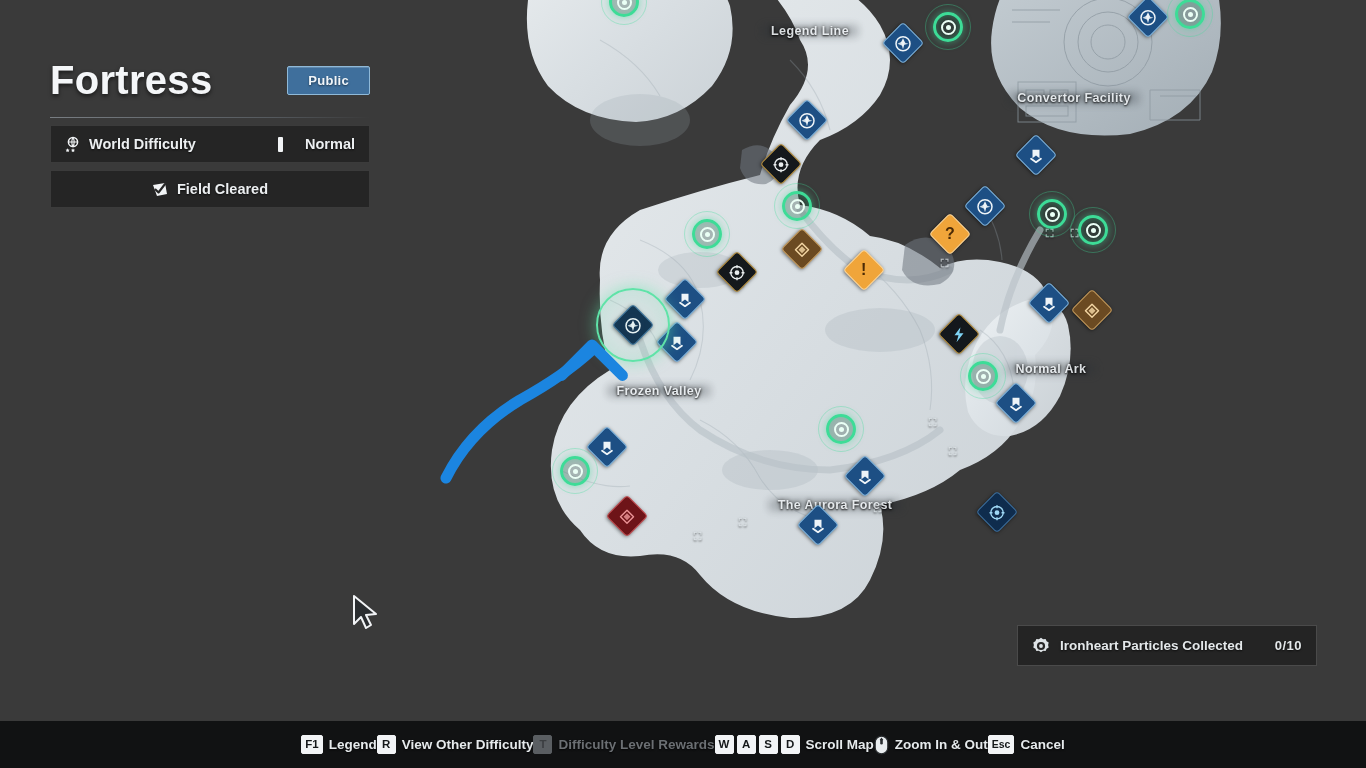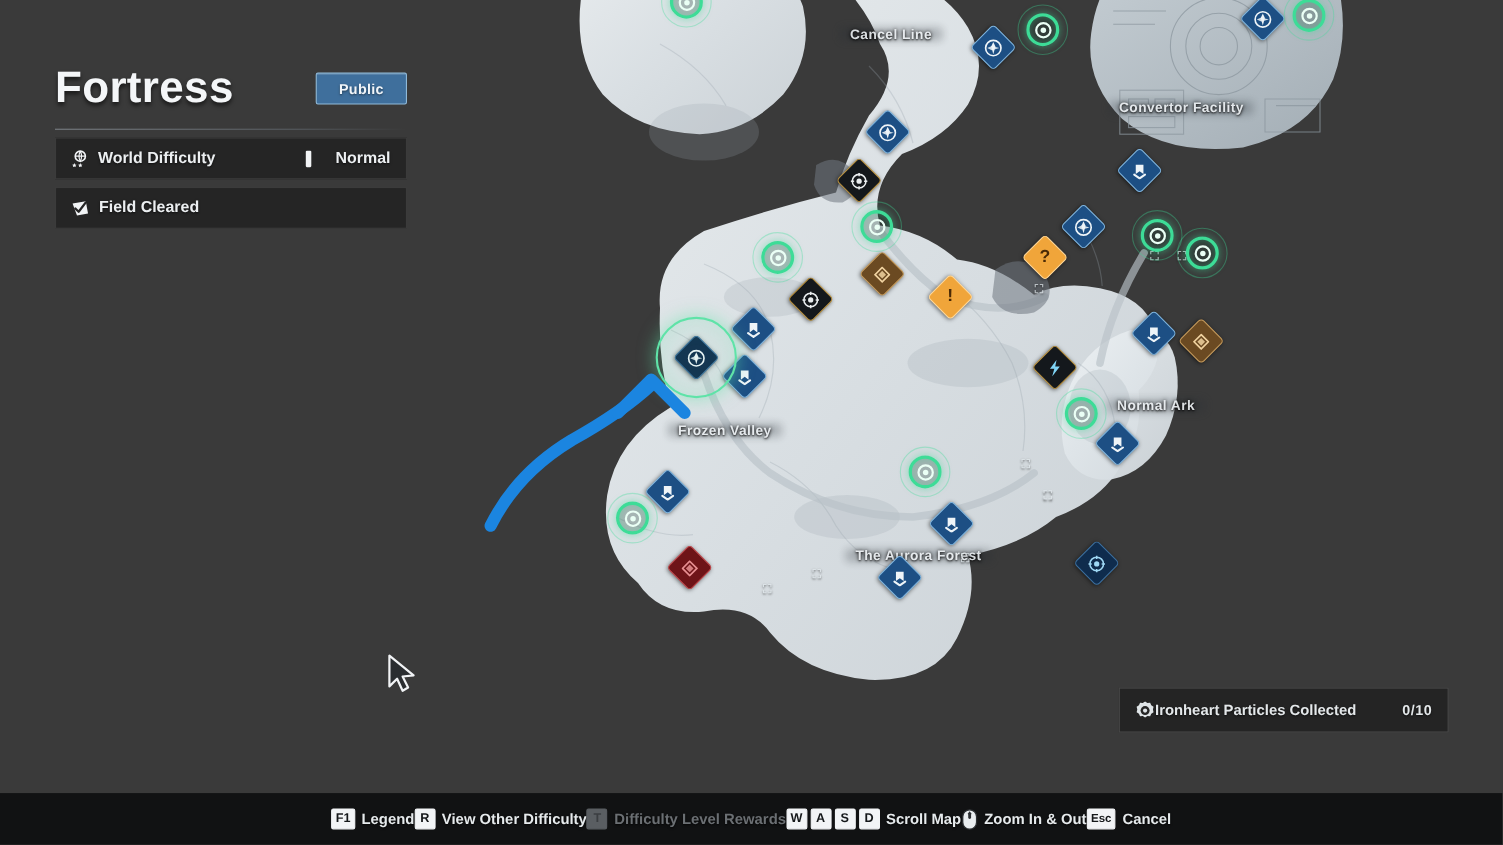--- a/index.html
+++ b/index.html
@@ -84,31 +84,31 @@
   .panel-row {
     margin-top:7px; height:38px; background:#252525;
     border:1px solid #3b3b3b;
     display:flex; align-items:center; padding:0 14px;
     color:#eceff1; font-size:14.5px; font-weight:700;
     text-shadow:0 1px 2px rgba(0,0,0,.7);
   }
   .panel-row .left { display:flex; align-items:flex-start; gap:8px; }
   .panel-row .right { margin-left:auto; display:flex; align-items:center; gap:22px; }
   .diff-bar { display:inline-block; width:5px; height:15px; background:#f2f4f6; border-radius:1px; }
-  .row-center { justify-content:flex-start; gap:9px; }
+  .row-center { justify-content:center; gap:9px; }
 
   
   #collect-panel {
     position:absolute; left:1017px; top:625px; width:300px; height:41px;
     background:rgba(34,34,34,.93); border:1px solid #4a4a4a;
     display:flex; align-items:center; padding:0 14px;
     color:#e4e8ea; font-size:13.5px; font-weight:700;
     text-shadow:0 1px 2px rgba(0,0,0,.7);
   }
-  #collect-panel .label { }
+  #collect-panel .label { margin-left:10px; }
   #collect-panel .count { margin-left:auto; letter-spacing:.5px; font-size:13px; }
 
   
   #bottom-bar {
     position:absolute; left:0; bottom:0; width:1366px; height:47px;
     background:#111213; display:flex; align-items:center; justify-content:center; 
   }
   .hint { display:flex; align-items:center; gap:6px; color:#e6eaec; font-size:13.5px; font-weight:700;
           text-shadow:0 1px 2px rgba(0,0,0,.8); white-space:nowrap; }
   .hint.dim { color:#6b6f73; }
@@ -205,21 +205,21 @@
         <path d="M800,210 Q830,250 860,270 Q910,290 950,270"></path>
         <path d="M1040,230 Q1010,280 1000,330"></path>
       </g>
 
       <g opacity="0.55" fill="#6f7780">
         <path d="M905,245 Q930,228 950,250 Q962,272 940,284 Q912,290 902,270 Z"></path>
         <path d="M742,150 Q762,138 776,156 Q784,176 766,184 Q746,186 740,168 Z"></path>
       </g>
     </svg>
 
-    <div class="region-label" style="left:810px; top:31px;">Cancel Line</div>
+    <div class="region-label" style="left:810px; top:31px;">Legend Line</div>
     <div class="region-label" style="left:1074px; top:98px;">Convertor Facility</div>
     <div class="region-label" style="left:659px; top:391px;">Frozen Valley</div>
     <div class="region-label" style="left:1051px; top:369px;">Normal Ark</div>
     <div class="region-label" style="left:835px; top:505px;">The Aurora Forest</div>
 
     <div class="cross-icon" style="left:739px; top:282px;">⛶</div>
     <div class="cross-icon" style="left:944px; top:263px;">⛶</div>
     <div class="cross-icon" style="left:1049px; top:233px;">⛶</div>
     <div class="cross-icon" style="left:1074px; top:233px;">⛶</div>
     <div class="cross-icon" style="left:932px; top:422px;">⛶</div>

